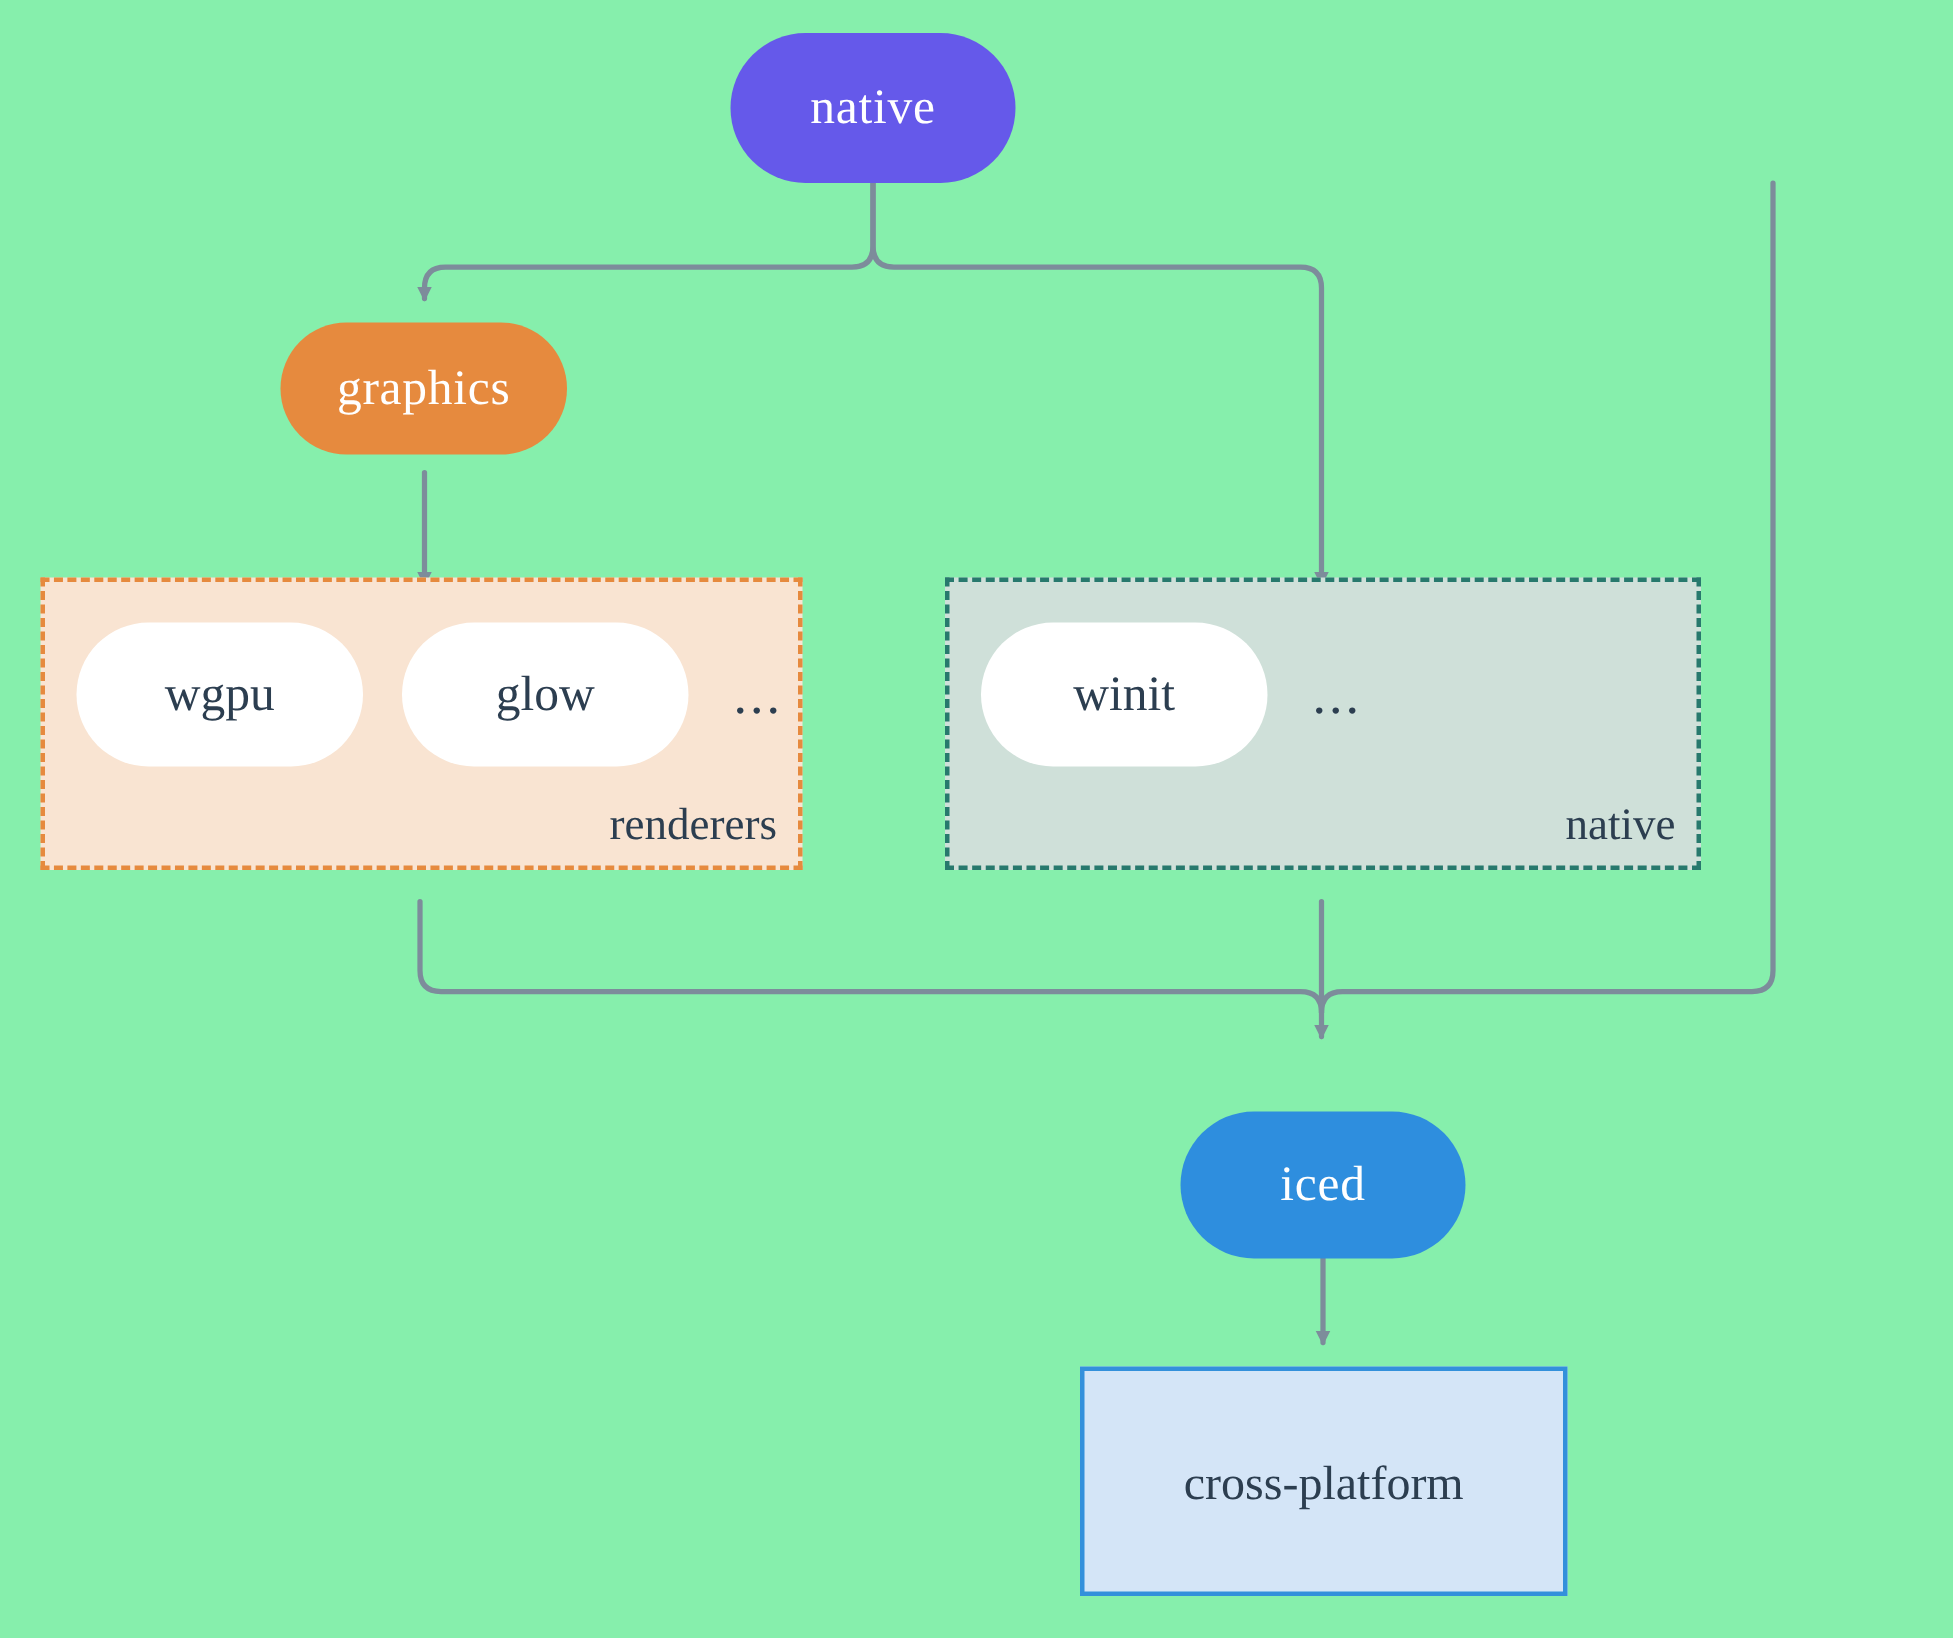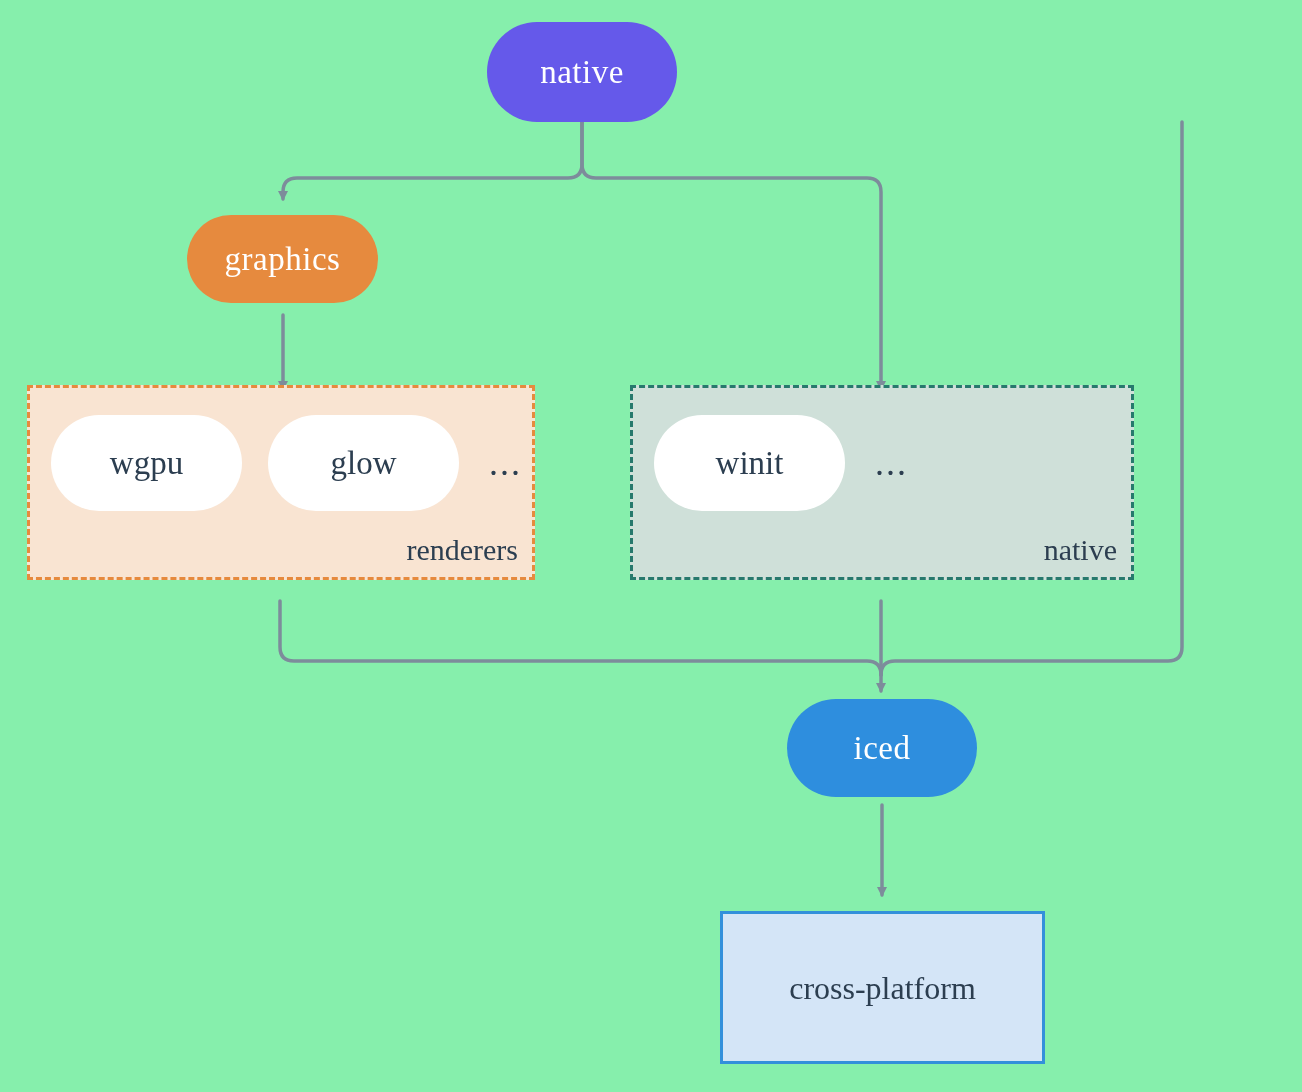--- a/index.html
+++ b/index.html
@@ -26,21 +26,21 @@
     align-items: center;
     justify-content: center;
     border-radius: 60px;
     color: #ffffff;
     font-size: 33px;
     letter-spacing: 0.5px;
   }
   .pill-native   { left: 487px;  top: 22px;  width: 190px; height: 100px; background: #6559ea; }
   .pill-web      { left: 1087px; top: 22px;  width: 190px; height: 100px; background: #6559ea; }
   .pill-graphics { left: 187px;  top: 215px; width: 191px; height: 88px;  background: #e68a3e; }
-  .pill-iced     { left: 787px;  top: 699px; width: 190px; height: 98px;  background: #2e8ede; }
+  .pill-iced     { left: 787px;  top: 741px; width: 190px; height: 98px;  background: #2e8ede; }
 
   .group-box {
     position: absolute;
     top: 385px;
     height: 195px;
     box-sizing: border-box;
   }
   .group-renderers {
     left: 27px;
     width: 508px;

